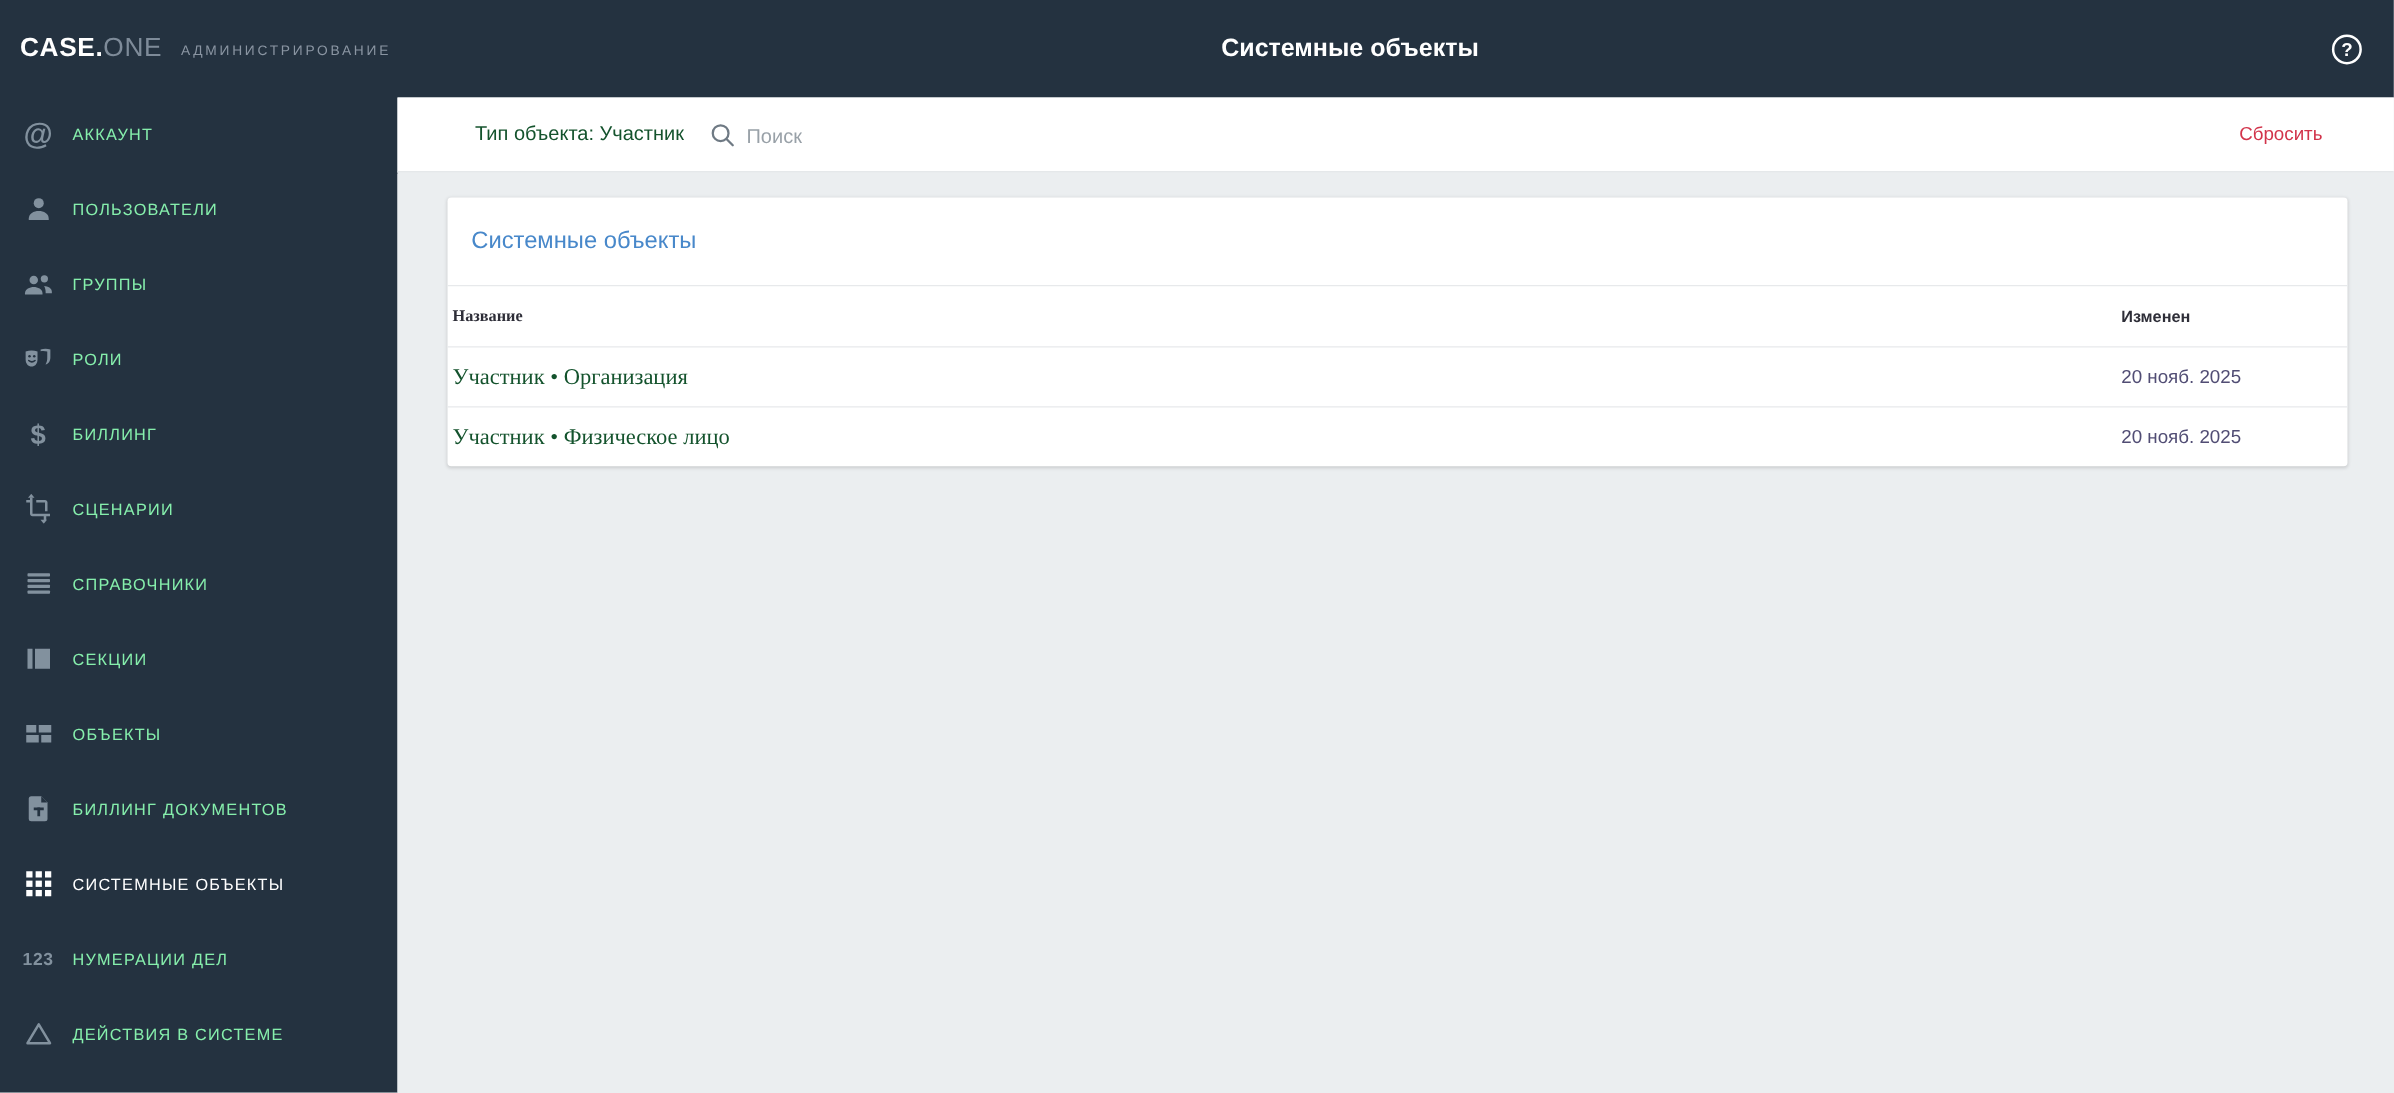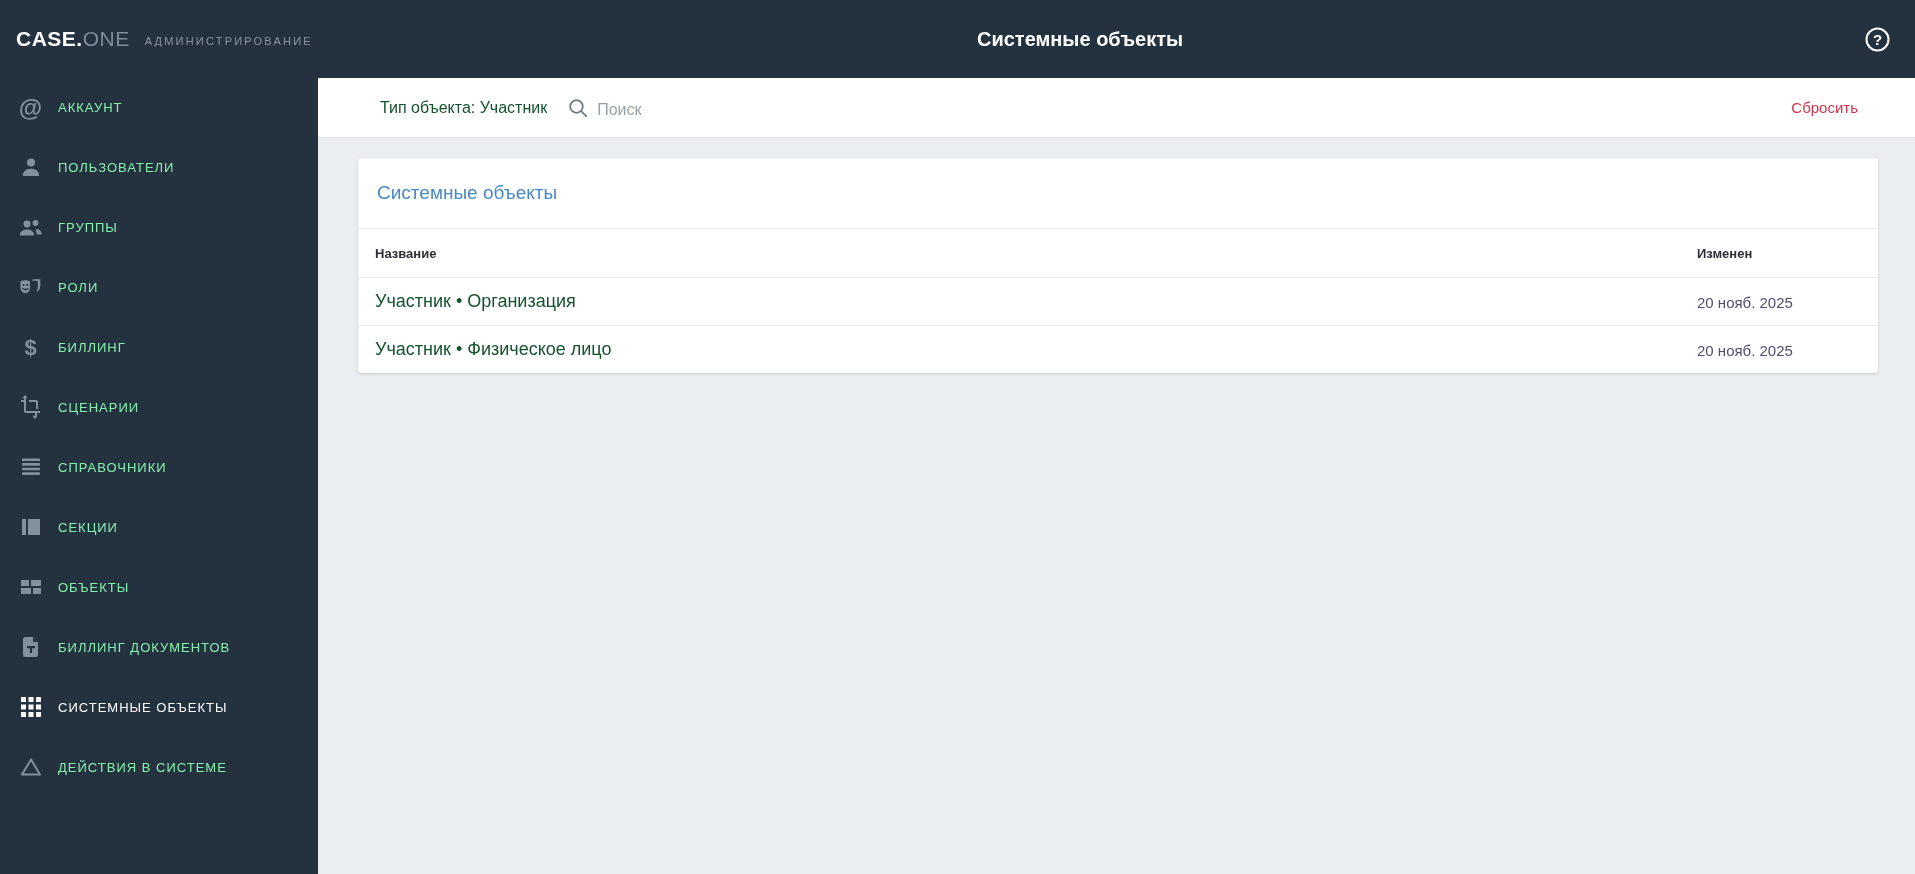--- a/index.html
+++ b/index.html
@@ -42,21 +42,21 @@
   .reset-btn { color:#d2344b; font-size:15px; cursor:pointer; white-space:nowrap; }
 
   
   .content { position:absolute; left:318px; top:139px; width:1597px; height:735px; background:#ebeef0; }
   .card { position:absolute; left:40px; top:19px; width:1520px; background:#ffffff;
           border-radius:3px; box-shadow:0 1px 3px rgba(0,0,0,0.15); }
   .card-title-row { height:70px; display:flex; align-items:center; padding-left:19px; }
   .card-title { color:#4888ca; font-size:19px; }
   .t-head { position:relative; height:49px; border-top:1px solid #e7e9eb; display:flex; align-items:center; }
   .t-head .col-name, .t-head .col-mod { font-size:13px; font-weight:bold; color:#2e2e38; }
-  .col-name { padding-left:17px; }
+  .col-name { padding-left:4px;font-family:Liberation Serif, serif; }
   .col-mod { position:absolute; left:1339px; top:50%; transform:translateY(-50%); }
   .t-row { position:relative; height:48px; border-top:1px solid #e7e9eb; display:flex; align-items:center; }
   .t-row .link { color:#14532d; font-size:18px; text-decoration:none; cursor:pointer; }
   .t-row .date { color:#514d74; font-size:15px; }
 </style>
 </head>
 <body>
 
 <div class="topbar">
   <div class="page-title">Системные объекты</div>
@@ -191,20 +191,24 @@
             <rect x="9.5" y="9.5" width="5" height="5"></rect>
             <rect x="17" y="9.5" width="5" height="5"></rect>
           <rect x="2" y="17" width="5" height="5"></rect>
             <rect x="9.5" y="17" width="5" height="5"></rect>
             <rect x="17" y="17" width="5" height="5"></rect>
         </svg>
       </span>
       <span class="nav-label">СИСТЕМНЫЕ ОБЪЕКТЫ</span>
     </div>
 
+    <div class="nav-item">
+      <span class="nav-icon glyph-sm">123</span>
+      <span class="nav-label">НУМЕРАЦИИ ДЕЛ</span>
+    </div>
 
     <div class="nav-item">
       <span class="nav-icon">
         <svg width="24" height="24" viewBox="0 0 24 24">
           <path d="M12 4.5L21 19.5H3z" fill="none" stroke="currentColor" stroke-width="2" stroke-linejoin="round"></path>
         </svg>
       </span>
       <span class="nav-label">ДЕЙСТВИЯ В СИСТЕМЕ</span>
     </div>
 

